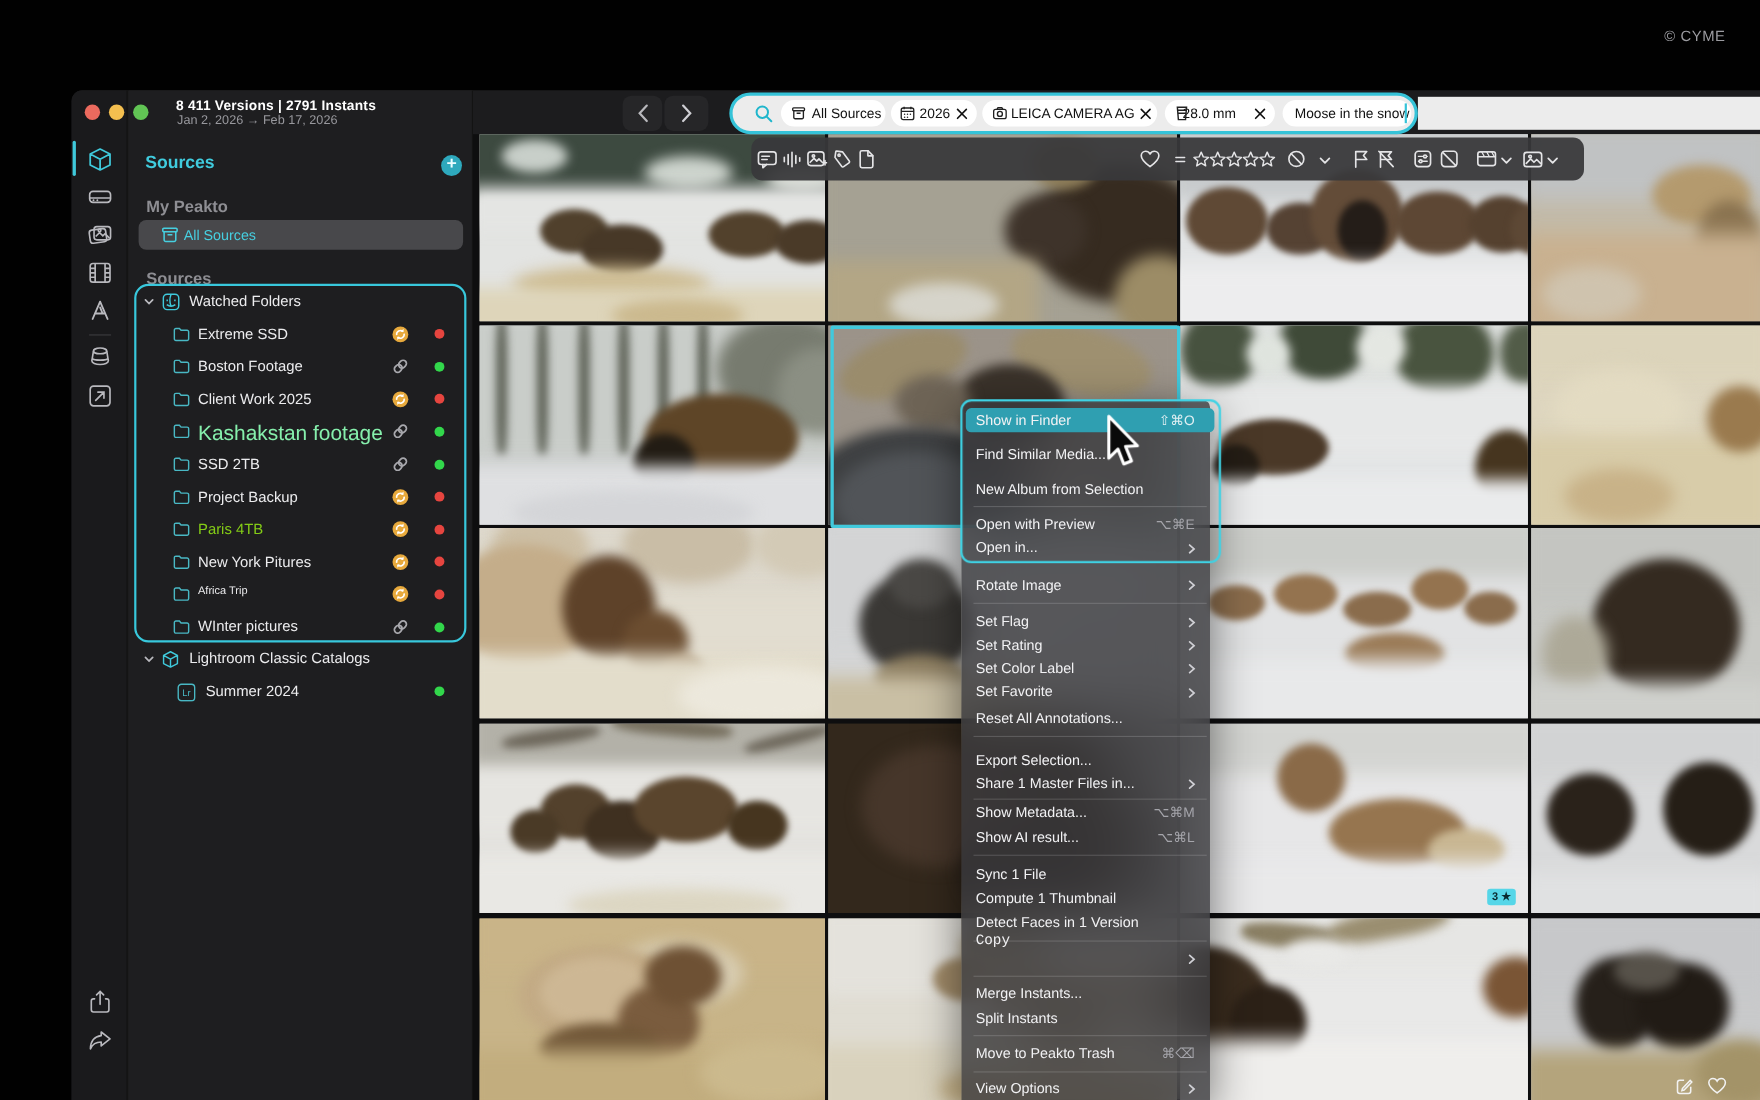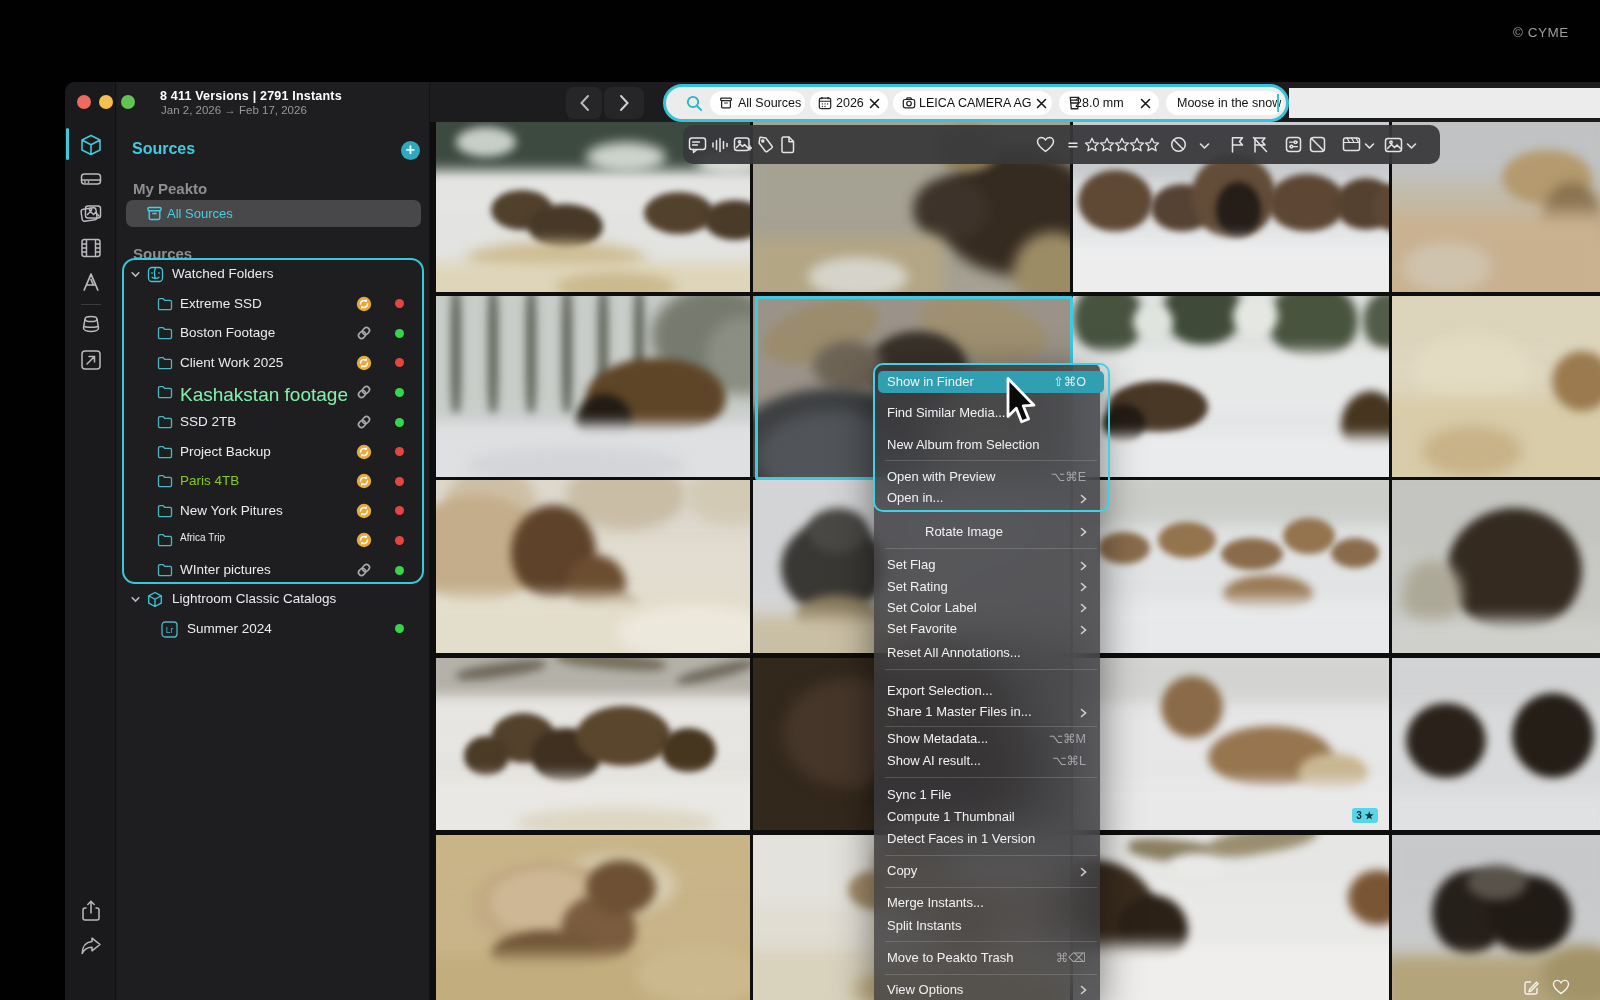--- a/index.html
+++ b/index.html
@@ -606,21 +606,21 @@
         <div class="msc" style="top:10px;color:#dfeff2;">⇧⌘O</div>
         <div class="mi" style="top:41px;">Find Similar Media...</div>
         <div class="mi" style="top:72.5px;">New Album from Selection</div>
         <div class="msep" style="top:96px;"></div>
         <div class="mi" style="top:105px;">Open with Preview</div>
         <div class="msc" style="top:105px;color:#a5a5ab;">⌥⌘E</div>
         <div class="mi" style="top:126px;">Open in...</div>
         <svg class="abs" style="right:13px;top:129.5px;" width="7" height="10" viewBox="0 0 7 10" fill="none" stroke="#cfcfd4" stroke-width="1.6" stroke-linecap="round">
           <path d="M1.5 1.5 L5.5 5 L1.5 8.5"></path>
         </svg>
-        <div class="mi" style="top:159.5px;margin-left:38px;">Rotate Image</div>
+        <div class="mi" style="top:159.5px;">Rotate Image</div>
         <svg class="abs" style="right:13px;top:163.0px;" width="7" height="10" viewBox="0 0 7 10" fill="none" stroke="#cfcfd4" stroke-width="1.6" stroke-linecap="round">
           <path d="M1.5 1.5 L5.5 5 L1.5 8.5"></path>
         </svg>
         <div class="msep" style="top:184px;"></div>
         <div class="mi" style="top:193px;">Set Flag</div>
         <svg class="abs" style="right:13px;top:196.5px;" width="7" height="10" viewBox="0 0 7 10" fill="none" stroke="#cfcfd4" stroke-width="1.6" stroke-linecap="round">
           <path d="M1.5 1.5 L5.5 5 L1.5 8.5"></path>
         </svg>
         <div class="mi" style="top:214.5px;">Set Rating</div>
         <svg class="abs" style="right:13px;top:218.0px;" width="7" height="10" viewBox="0 0 7 10" fill="none" stroke="#cfcfd4" stroke-width="1.6" stroke-linecap="round">
@@ -644,21 +644,21 @@
         <div class="msep" style="top:362px;"></div>
         <div class="mi" style="top:367px;">Show Metadata...</div>
         <div class="msc" style="top:367px;color:#a5a5ab;">⌥⌘M</div>
         <div class="mi" style="top:388.5px;">Show AI result...</div>
         <div class="msc" style="top:388.5px;color:#a5a5ab;">⌥⌘L</div>
         <div class="msep" style="top:413px;"></div>
         <div class="mi" style="top:422.5px;">Sync 1 File</div>
         <div class="mi" style="top:444.5px;">Compute 1 Thumbnail</div>
         <div class="mi" style="top:466.5px;">Detect Faces in 1 Version</div>
         <div class="msep" style="top:491px;"></div>
-        <div class="mi" style="top:499px;">Copy</div>
+        <div class="mi" style="top:483px;font-family:Liberation Mono, monospace;">Copy</div>
         <svg class="abs" style="right:13px;top:502.5px;" width="7" height="10" viewBox="0 0 7 10" fill="none" stroke="#cfcfd4" stroke-width="1.6" stroke-linecap="round">
           <path d="M1.5 1.5 L5.5 5 L1.5 8.5"></path>
         </svg>
         <div class="msep" style="top:523px;"></div>
         <div class="mi" style="top:531px;">Merge Instants...</div>
         <div class="mi" style="top:553.5px;">Split Instants</div>
         <div class="msep" style="top:577px;"></div>
         <div class="mi" style="top:586px;">Move to Peakto Trash</div>
         <div class="msc" style="top:586px;color:#a5a5ab;">⌘⌫</div>
         <div class="msep" style="top:610px;"></div>

